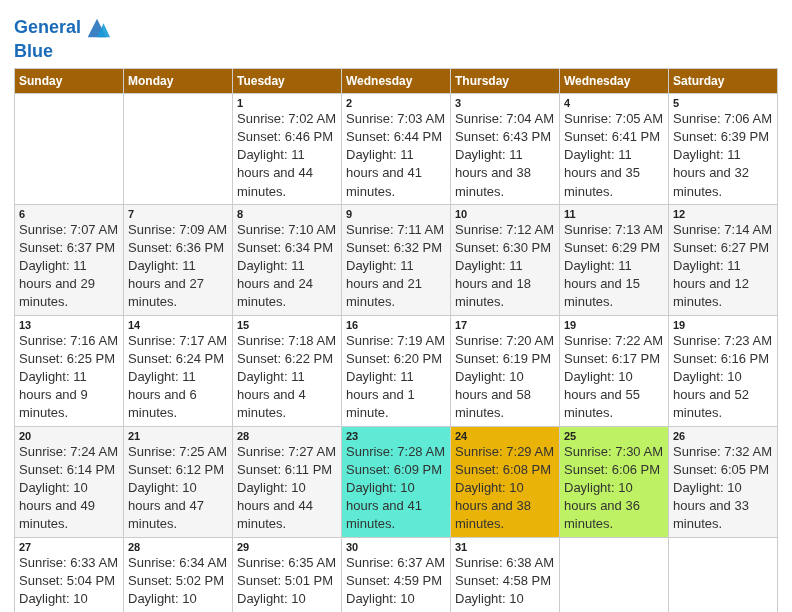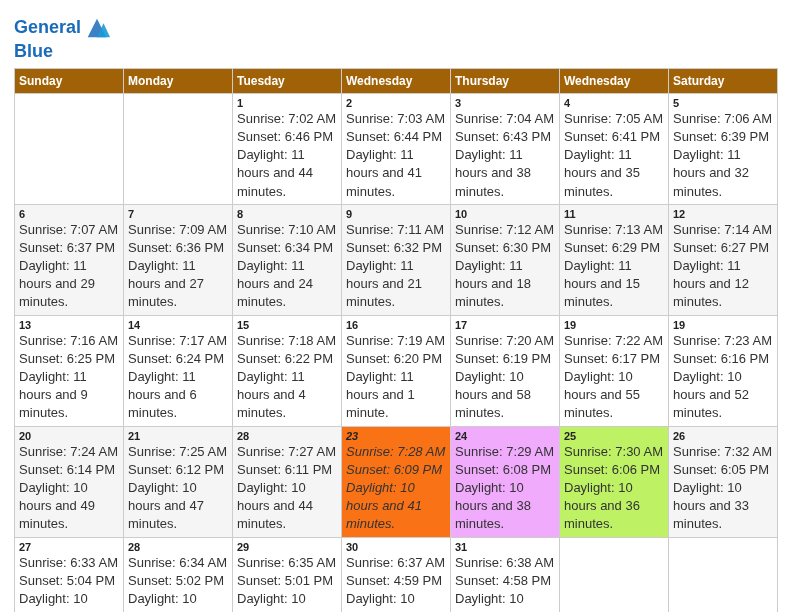--- a/index.html
+++ b/index.html
@@ -222,25 +222,25 @@
             <div class="day-info">Sunrise: 7:24 AM<br>Sunset: 6:14 PM<br>Daylight: 10 hours and 49 minutes.</div>
           </td>
           <td style="background: rgb(245, 245, 245);">
             <span class="day-num">21</span>
             <div class="day-info">Sunrise: 7:25 AM<br>Sunset: 6:12 PM<br>Daylight: 10 hours and 47 minutes.</div>
           </td>
           <td style="background: rgb(245, 245, 245);">
             <span class="day-num">28</span>
             <div class="day-info">Sunrise: 7:27 AM<br>Sunset: 6:11 PM<br>Daylight: 10 hours and 44 minutes.</div>
           </td>
-          <td style="background: #f97316; font-style: italic;">
+          <td style="background: #5eead4;">
             <span class="day-num">23</span>
             <div class="day-info">Sunrise: 7:28 AM<br>Sunset: 6:09 PM<br>Daylight: 10 hours and 41 minutes.</div>
           </td>
-          <td style="background: #f0abfc;">
+          <td style="background: #eab308;">
             <span class="day-num">24</span>
             <div class="day-info">Sunrise: 7:29 AM<br>Sunset: 6:08 PM<br>Daylight: 10 hours and 38 minutes.</div>
           </td>
           <td style="background: #bef264;">
             <span class="day-num">25</span>
             <div class="day-info">Sunrise: 7:30 AM<br>Sunset: 6:06 PM<br>Daylight: 10 hours and 36 minutes.</div>
           </td>
           <td style="background: rgb(245, 245, 245);">
             <span class="day-num">26</span>
             <div class="day-info">Sunrise: 7:32 AM<br>Sunset: 6:05 PM<br>Daylight: 10 hours and 33 minutes.</div>

